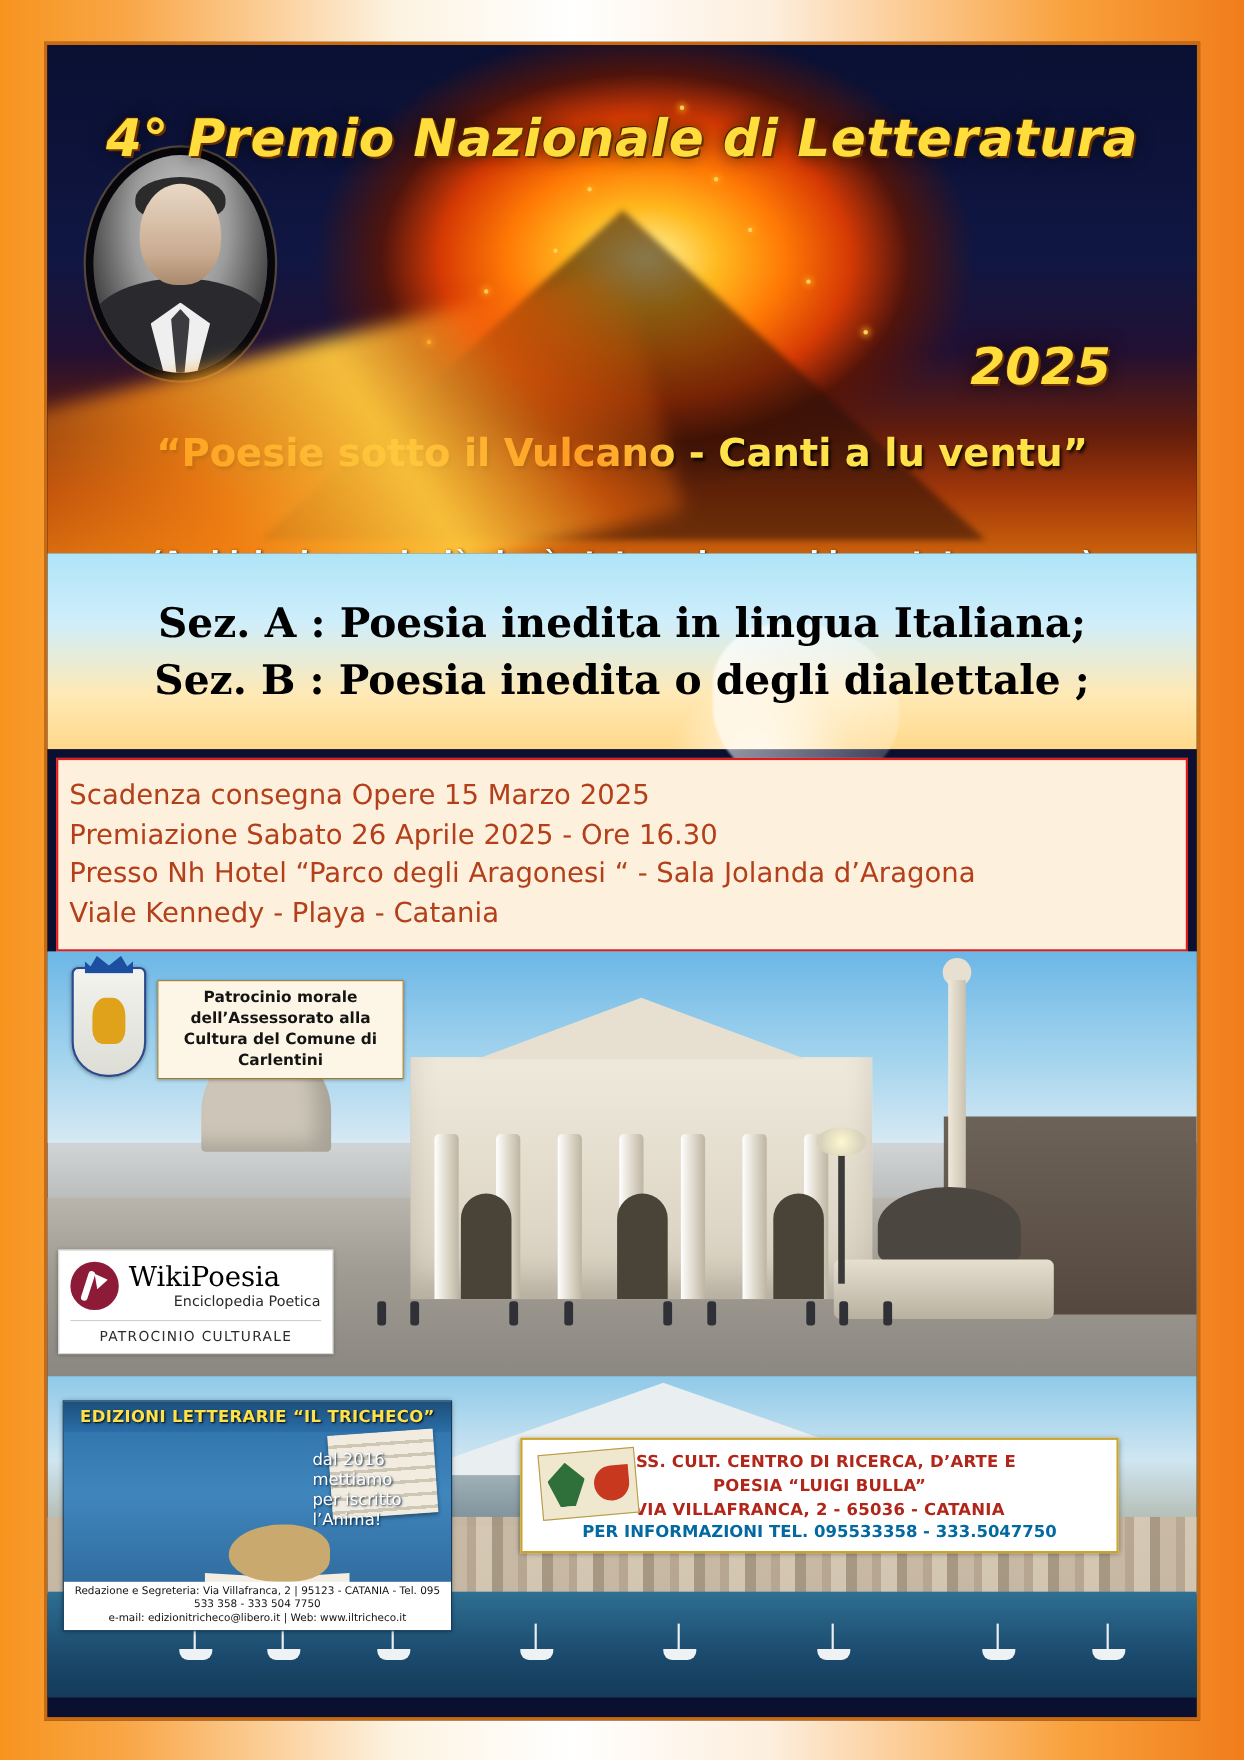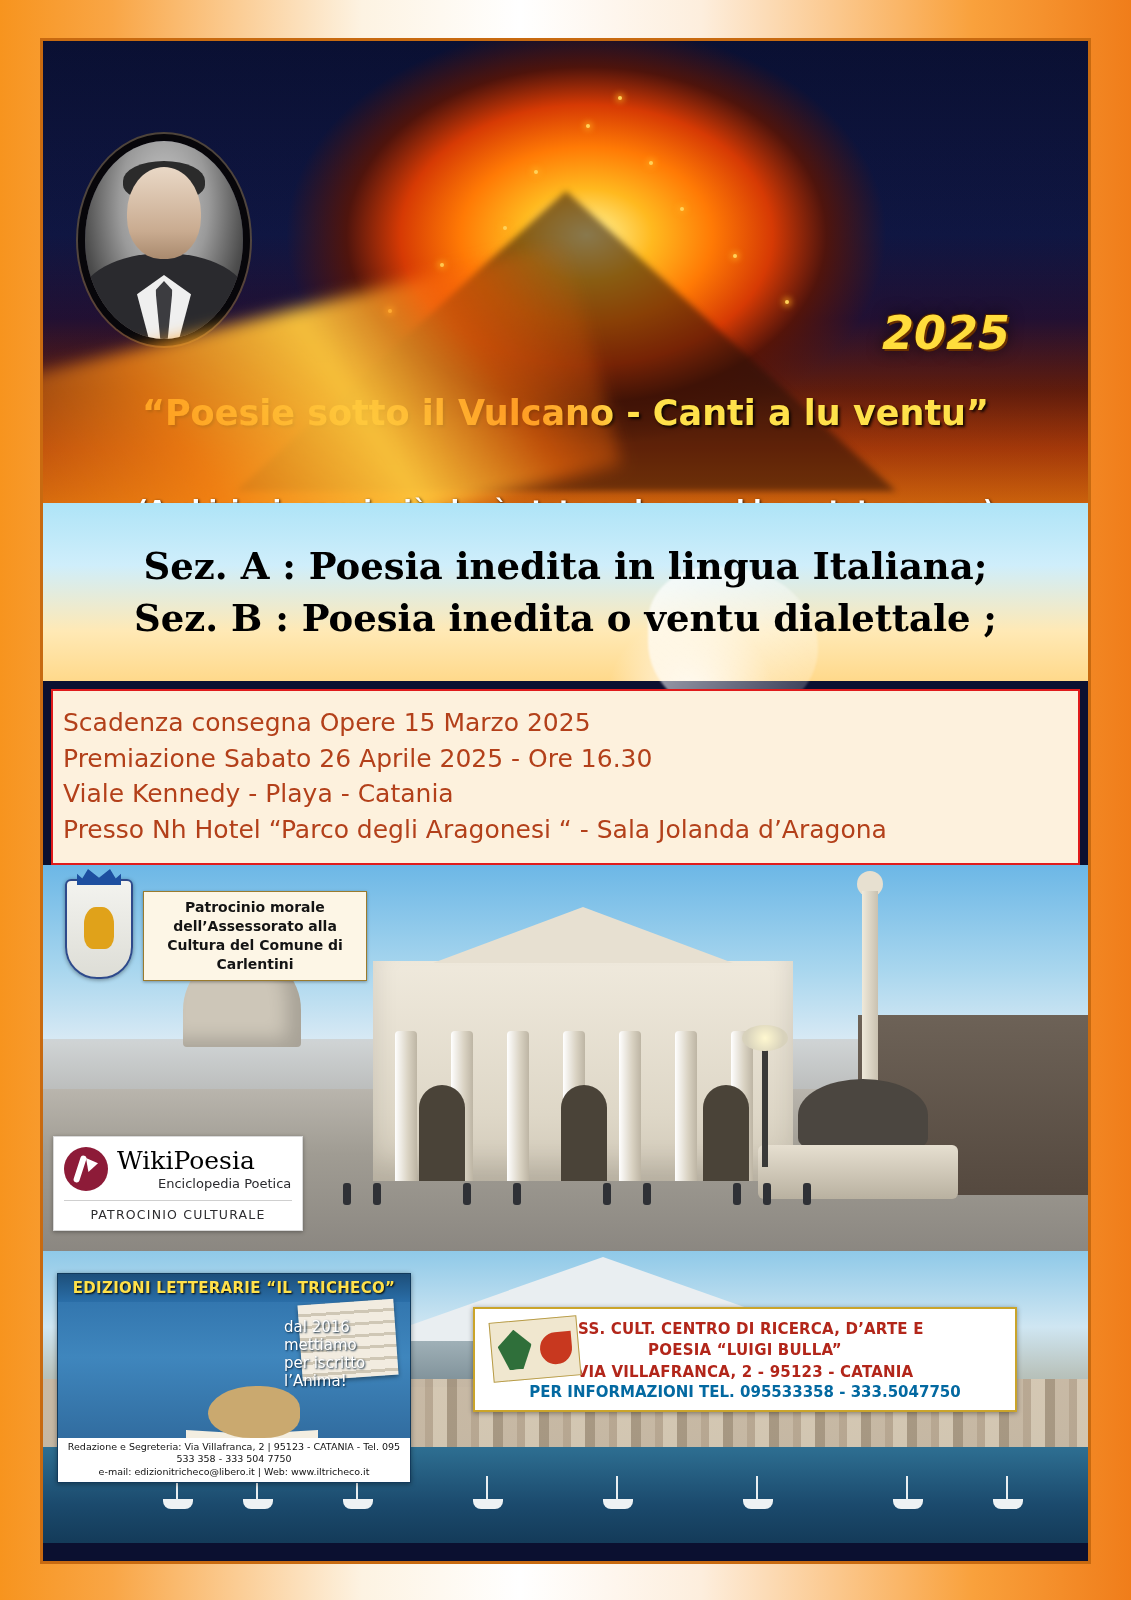--- a/index.html
+++ b/index.html
@@ -695,35 +695,36 @@
       </div>
 
       <div class="portrait">
         <div class="body"></div>
         <div class="hair"></div>
         <div class="head"></div>
         <div class="shirt"></div>
         <div class="tie"></div>
       </div>
 
+      <div class="title-main">4° Premio Nazionale di Letteratura</div>
       <div class="title-year">2025</div>
       <div class="tagline">“Poesie sotto il Vulcano - Canti a lu ventu”</div>
       <div class="subtagline">(Ambizioni, sogni, ciò che è stato o che avrebbe potuto essere)</div>
     </div>
 
     <div class="sections">
       <div class="section-line">Sez. A : Poesia inedita in lingua Italiana;</div>
-      <div class="section-line">Sez. B : Poesia inedita o ventu dialettale ;</div>
+      <div class="section-line">Sez. B : Poesia inedita o degli dialettale ;</div>
     </div>
 
     <div class="dates">
       <div class="line">Scadenza consegna Opere 15 Marzo 2025</div>
       <div class="line">Premiazione Sabato 26 Aprile 2025 - Ore 16.30</div>
+      <div class="line">Presso Nh Hotel “Parco degli Aragonesi “ - Sala Jolanda d’Aragona</div>
       <div class="line">Viale Kennedy - Playa - Catania</div>
-      <div class="line">Presso Nh Hotel “Parco degli Aragonesi “ - Sala Jolanda d’Aragona</div>
     </div>
 
     <div class="city">
       <div class="sky"></div>
       <div class="ground"></div>
       <div class="dome"></div>
       <div class="dome2"></div>
 
       <div class="cathedral">
         <div class="pediment"></div>
@@ -804,19 +805,19 @@
         <div class="foot">
           <div>Redazione e Segreteria: Via Villafranca, 2  |  95123 - CATANIA - Tel. 095 533 358 - 333 504 7750</div>
           <div>e-mail: edizionitricheco@libero.it | Web: www.iltricheco.it</div>
         </div>
       </div>
 
       <div class="assbox">
         <div class="emblem"></div>
         <div class="l">ASS. CULT. CENTRO DI RICERCA, D’ARTE E</div>
         <div class="l">POESIA “LUIGI BULLA”</div>
-        <div class="l">VIA VILLAFRANCA, 2 - 95123 - CATANIA</div>
+        <div class="l">VIA VILLAFRANCA, 2 - 65036 - CATANIA</div>
         <div class="tel">PER INFORMAZIONI TEL. 095533358 - 333.5047750</div>
       </div>
     </div>
 
   </div>
 </div>
 
 </body></html>

